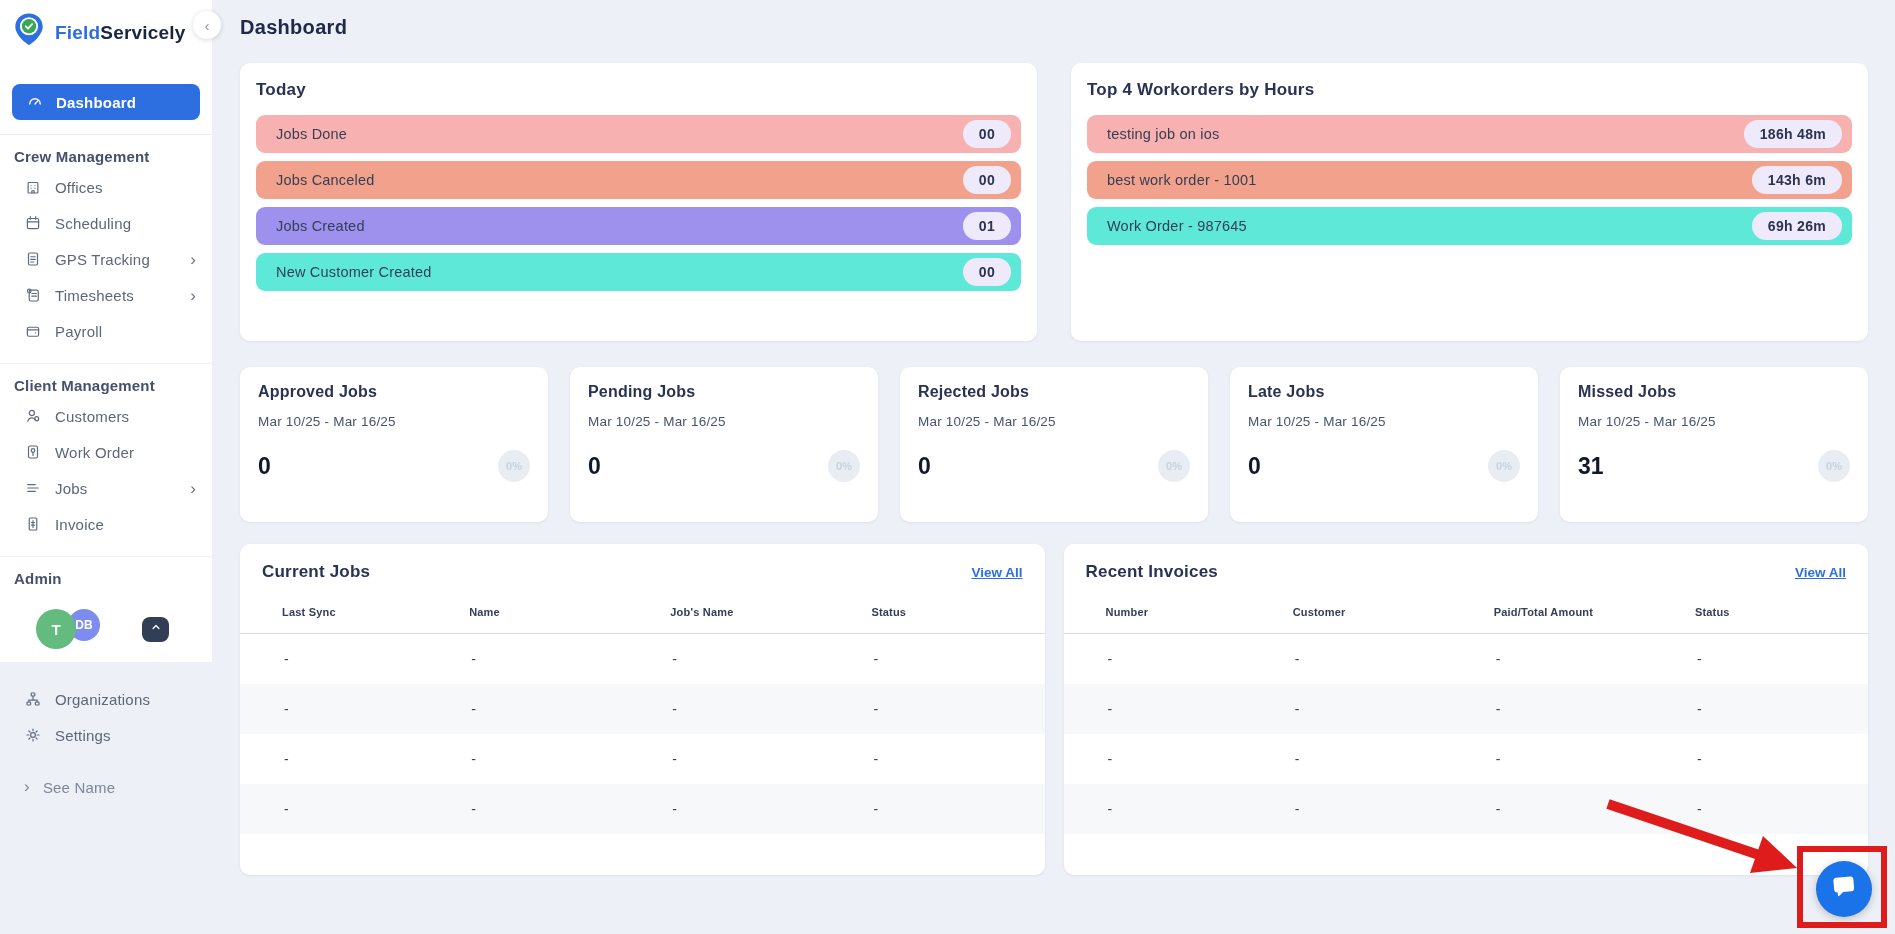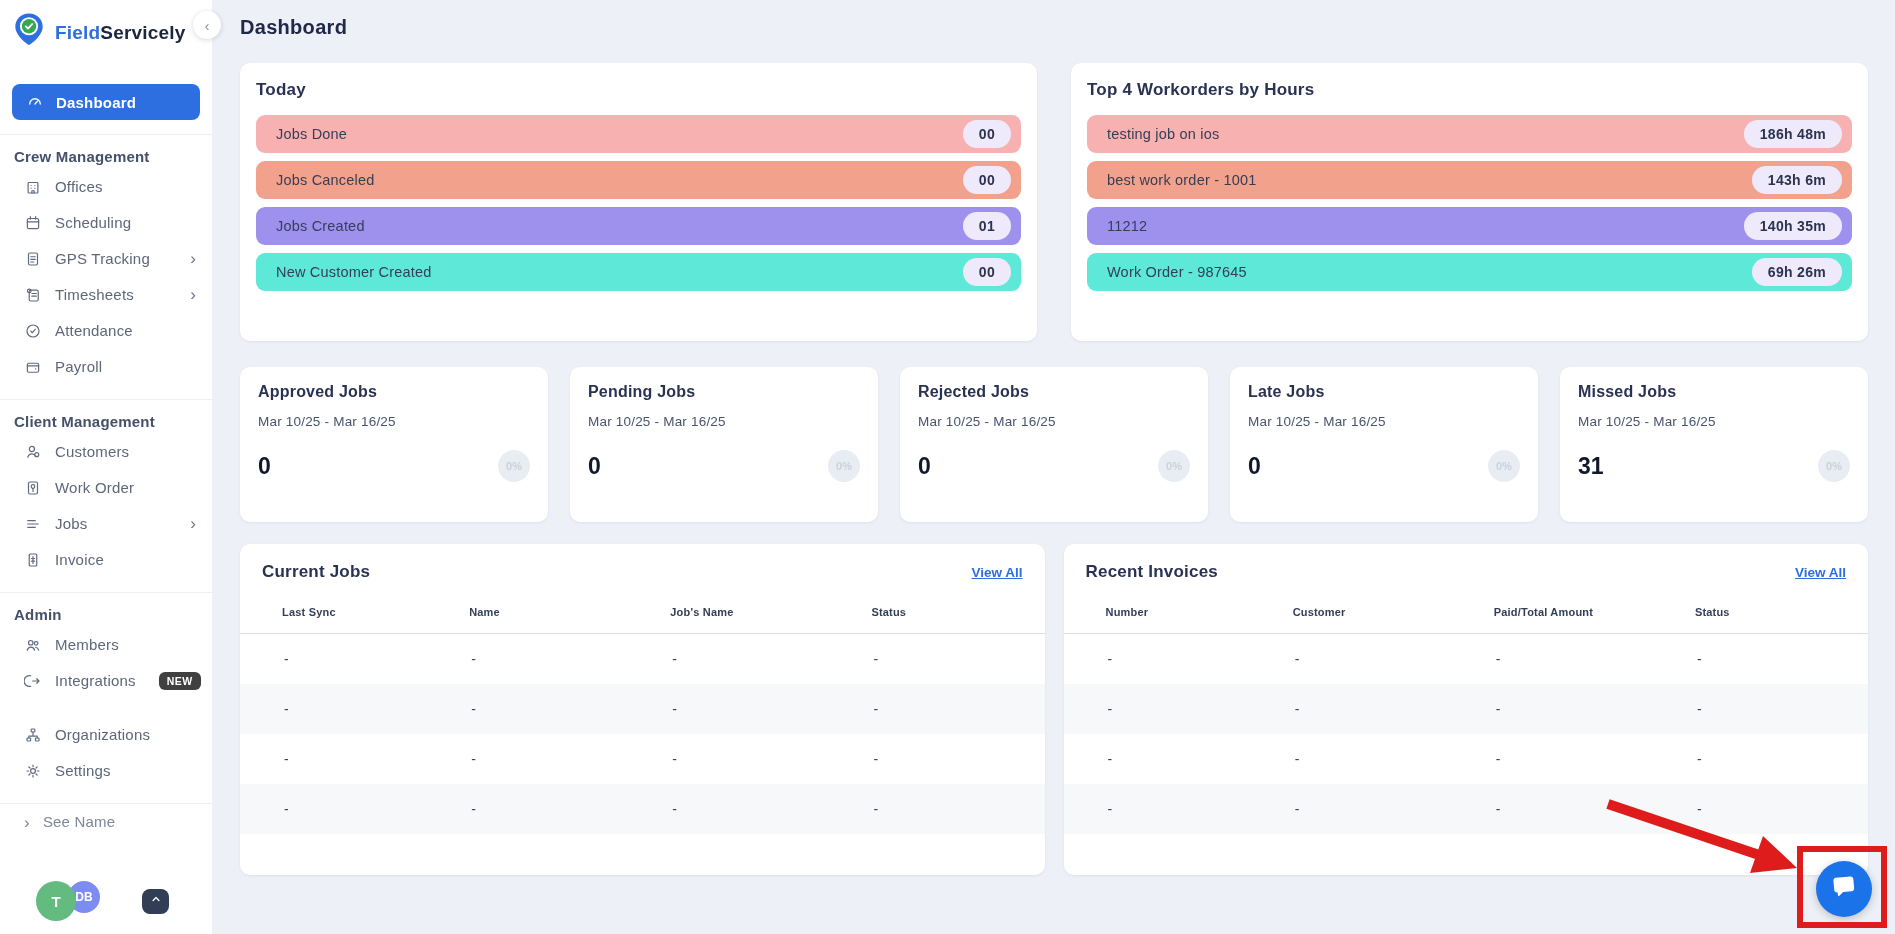--- a/index.html
+++ b/index.html
@@ -1,33 +1,33 @@
 <!DOCTYPE html>
 <html><head>
 <meta charset="utf-8">
 <style>
   html,body{margin:0;padding:0;}
   body{width:1895px;height:934px;overflow:hidden;font-family:"Liberation Sans","DejaVu Sans",sans-serif;background:#edf0f6;position:relative;}
   #app{position:relative;width:1895px;height:934px;}
 
   
-  .sidebar{position:absolute;left:0;top:0;width:212px;height:934px;background:#ffffff;z-index:10;}
+  .sidebar{position:absolute;left:0;top:0;width:212px;height:662px;background:#ffffff;z-index:10;}
   .logo-row{display:flex;align-items:center;gap:9px;padding:10px 0 0 12px;height:46px;}
   .brand{font-size:19px;font-weight:bold;letter-spacing:.2px;white-space:nowrap;}
   .brand .b1{color:#2d6ee0;}
   .brand .b2{color:#1b2540;}
   .collapse-btn{position:absolute;left:193px;top:11px;width:28px;height:28px;border-radius:50%;background:#fff;
     box-shadow:0 1px 5px rgba(30,40,70,.18);display:flex;align-items:center;justify-content:center;
     color:#8a93a3;font-size:15px;cursor:pointer;z-index:12;}
   .side-nav{height:822px;overflow:hidden;}
   .dash-btn{margin:28px 12px 0;height:36px;background:#2d6ee0;border-radius:8px;color:#fff;display:flex;
     align-items:center;gap:12px;padding:0 14px;font-size:15px;font-weight:bold;letter-spacing:.2px;cursor:pointer;}
   .divider{height:1px;background:#edeff3;margin:14px 0 0;}
   .section-label{padding:13px 14px 4px;font-size:15px;font-weight:bold;color:#45506a;letter-spacing:.2px;}
-  .nav-item{display:flex;gap:13px;padding:9px 16px 9px 24px;font-size:15px;color:#5d6779;
+  .nav-item{display:flex;align-items:center;gap:13px;padding:9px 16px 9px 24px;font-size:15px;color:#5d6779;
     font-weight:500;cursor:pointer;letter-spacing:.2px;}
   .nav-item .nav-icon{display:flex;color:#5f6b7e;flex:0 0 auto;}
   .nav-item .chev{margin-left:auto;color:#6b7487;font-size:17px;line-height:1;}
   .badge-new{margin-left:10px;background:#404040;color:#fff;font-size:10.5px;font-weight:bold;
     padding:3px 8px;border-radius:6px;letter-spacing:.4px;}
   .gap-after{margin-bottom:18px;}
   .see-more{color:#7d8798;}
   .see-more .chev-left{color:#7d8798;font-size:17px;}
   .side-footer{position:absolute;left:0;bottom:0;width:212px;height:66px;background:#fff;display:flex;
     align-items:center;padding-left:36px;box-sizing:border-box;z-index:11;}
@@ -153,29 +153,20 @@
                 <path d="M10.5 10h6M10.5 13.5h6"></path>
                 <circle cx="7" cy="6.5" r="2.4"></circle>
               </svg>
             </span>
             <span class="nav-label">Timesheets</span>
             <span class="chev">›</span>
           </div>
           <div class="nav-item">
             <span class="nav-icon">
               <svg viewBox="0 0 24 24" width="18" height="18" fill="none" stroke="currentColor" stroke-width="1.6" stroke-linecap="round" stroke-linejoin="round">
-                <circle cx="12" cy="12" r="8"></circle>
-                <path d="M9 12.2l2.1 2.1 3.9-4.6"></path>
-              </svg>
-            </span>
-            <span class="nav-label">Attendance</span>
-          </div>
-          <div class="nav-item">
-            <span class="nav-icon">
-              <svg viewBox="0 0 24 24" width="18" height="18" fill="none" stroke="currentColor" stroke-width="1.6" stroke-linecap="round" stroke-linejoin="round">
                 <rect x="4.5" y="7" width="15" height="12" rx="2"></rect>
                 <path d="M4.5 10.5h15M15.5 14.5h.01"></path>
               </svg>
             </span>
             <span class="nav-label">Payroll</span>
           </div>
           <div class="divider"></div>
           <div class="section-label">Client Management</div>
           <div class="nav-item">
             <span class="nav-icon">
@@ -308,24 +299,20 @@
         <div class="card-title">Top 4 Workorders by Hours</div>
         <div class="bars" id="workorder-bars">
             <div class="stat-bar" style="background: rgb(248, 177, 177);">
               <span>testing job on ios</span>
               <span class="pill">186h 48m</span>
             </div>
             <div class="stat-bar" style="background: rgb(242, 162, 140);">
               <span>best work order - 1001</span>
               <span class="pill">143h 6m</span>
             </div>
-            <div class="stat-bar" style="background: rgb(158, 145, 238);">
-              <span>11212</span>
-              <span class="pill">140h 35m</span>
-            </div>
             <div class="stat-bar" style="background: rgb(94, 232, 216);">
               <span>Work Order - 987645</span>
               <span class="pill">69h 26m</span>
             </div>
           </div>
       </section>
     </div>
 
     <div class="row2" id="stat-cards">
         <section class="card">

